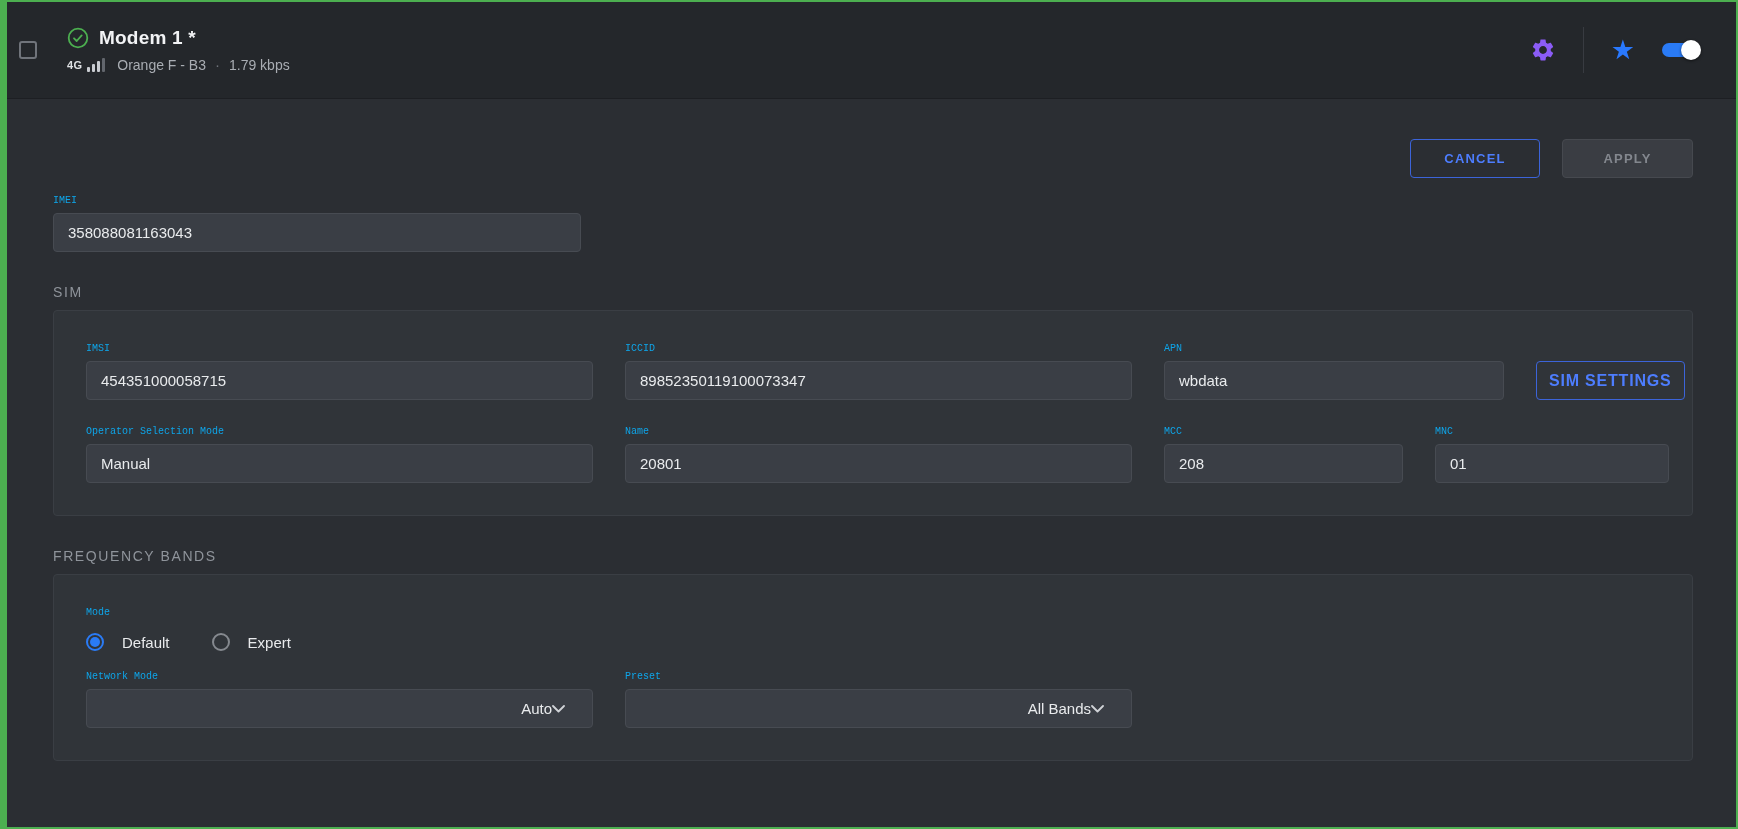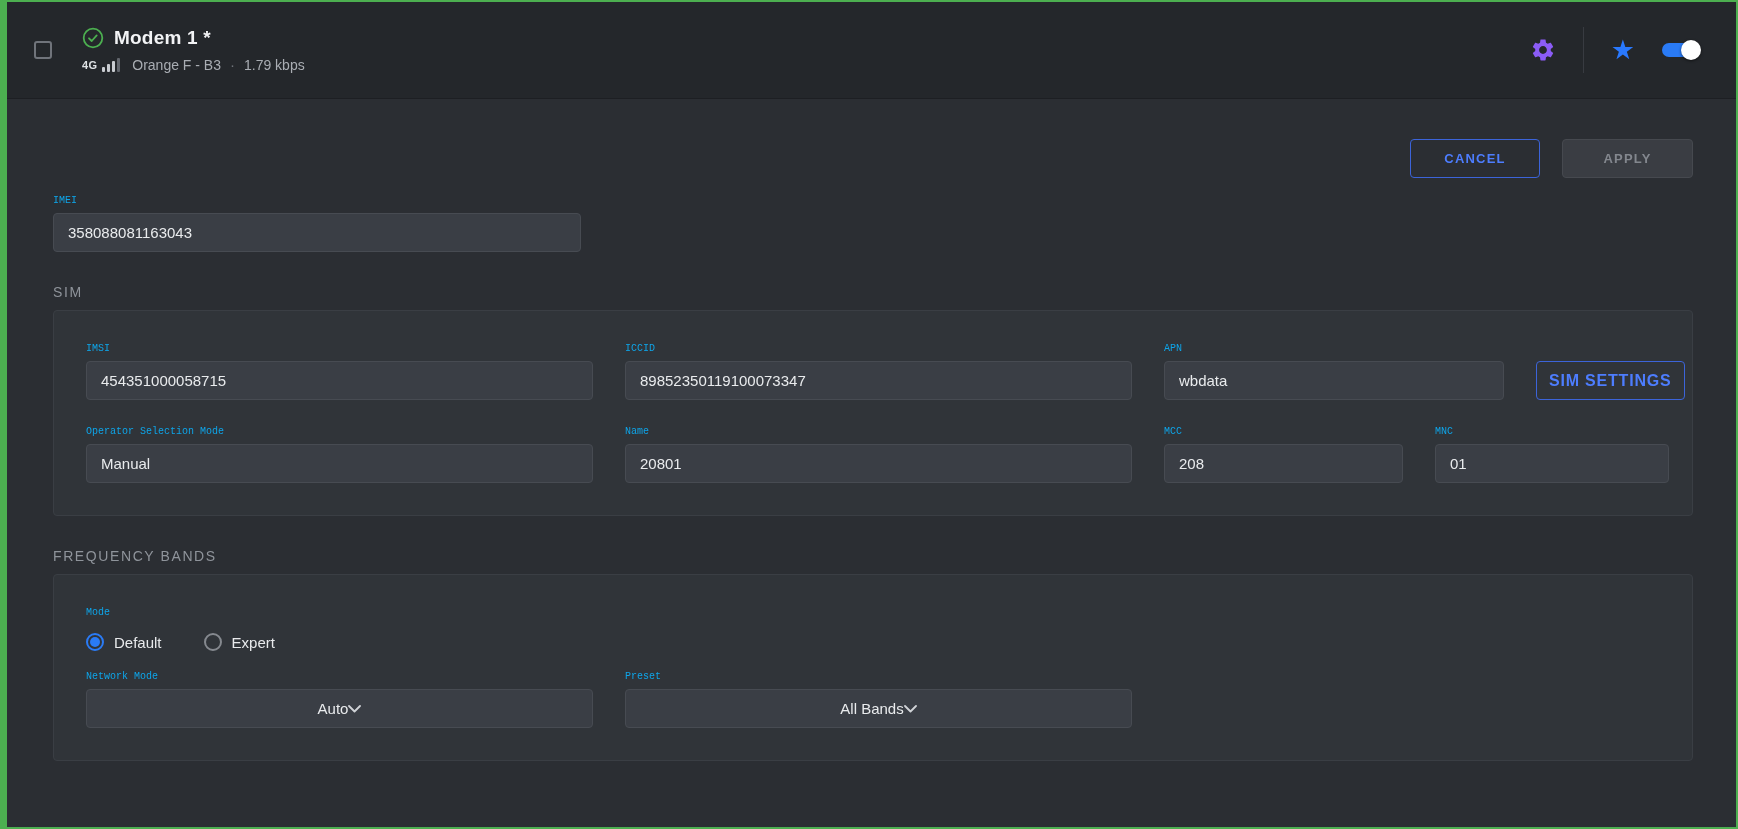--- a/index.html
+++ b/index.html
@@ -14,21 +14,21 @@
     display:flex; flex-direction:column;
     overflow:hidden;
   }
 
   
   .topbar {
     flex:0 0 97px; height:97px;
     background:#24272b;
     border-bottom:1px solid #1d1f23;
     display:flex; align-items:center;
-    padding:0 30px 0 27px;
+    padding:0 30px 0 12px;
   }
   .checkbox {
     width:18px; height:18px; border:2px solid #70747b; border-radius:3px;
     margin-right:30px; cursor:pointer; flex:0 0 auto;
   }
   .title-row { display:flex; align-items:center; gap:10px; }
   .page-title { margin:0; font-size:19px; font-weight:700; color:#f2f3f5; letter-spacing:.2px; }
   .sub-row { display:flex; align-items:center; margin-top:7px; }
   .tech { font-size:11px; font-weight:700; color:#dfe2e5; margin-right:5px; letter-spacing:.3px; }
   .signal { display:inline-flex; align-items:flex-end; gap:2px; margin-right:12px; }
@@ -96,36 +96,36 @@
   .row { display:flex; gap:32px; align-items:flex-end; }
   .row + .row { margin-top:26px; }
   .w-lg  { width:507px; flex:0 0 auto; }
   .w-apn { width:340px; flex:0 0 auto; }
   .w-mcc { width:239px; flex:0 0 auto; }
   .w-mnc { width:234px; flex:0 0 auto; }
   .sim-settings { min-width:131px; padding:0 12px; font-size:16px; letter-spacing:.8px; flex:0 0 auto; }
 
   .mode-field label { margin-bottom:15px; }
   .radio-row { display:flex; gap:42px; align-items:center; }
-  .radio { display:flex; align-items:center; gap:10px; cursor:pointer; }
+  .radio { display:flex; align-items:center; gap:18px; cursor:pointer; }
   .radio-dot {
     width:18px; height:18px; border-radius:50%;
     border:2px solid #85898f; position:relative; flex:0 0 auto;
   }
   .radio-dot.selected { border-color:var(--toggle-blue, #2a7bf6); }
   .radio-dot.selected::after {
     content:""; position:absolute; left:2px; top:2px; right:2px; bottom:2px;
     background:var(--toggle-blue, #2a7bf6); border-radius:50%;
   }
   .radio-label { font-size:15px; color:#e8eaec; }
 
   .selects-row { margin-top:20px;gap:32px; }
   .select {
     height:39px; background:#3a3e45; border:1px solid #474b52; border-radius:4px;
-    display:flex; align-items:center; justify-content:center;
+    display:flex; align-items:center; justify-content:flex-end;
     padding:0 27px; cursor:pointer;
   }
   .select .val { font-size:15px; color:#e9ebed; }
 </style>
 </head>
 <body>
 
 <div class="app">
 
   <header class="topbar">

